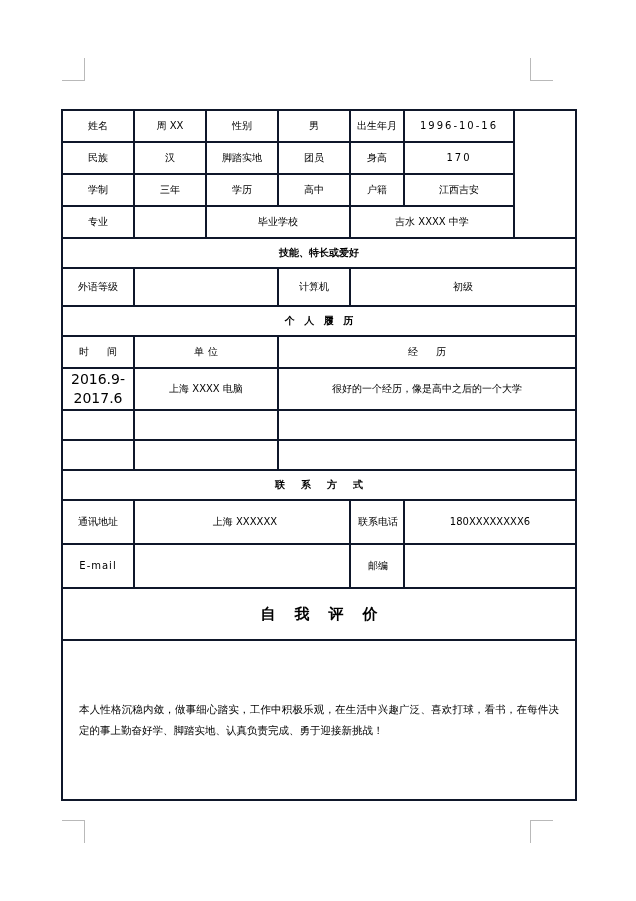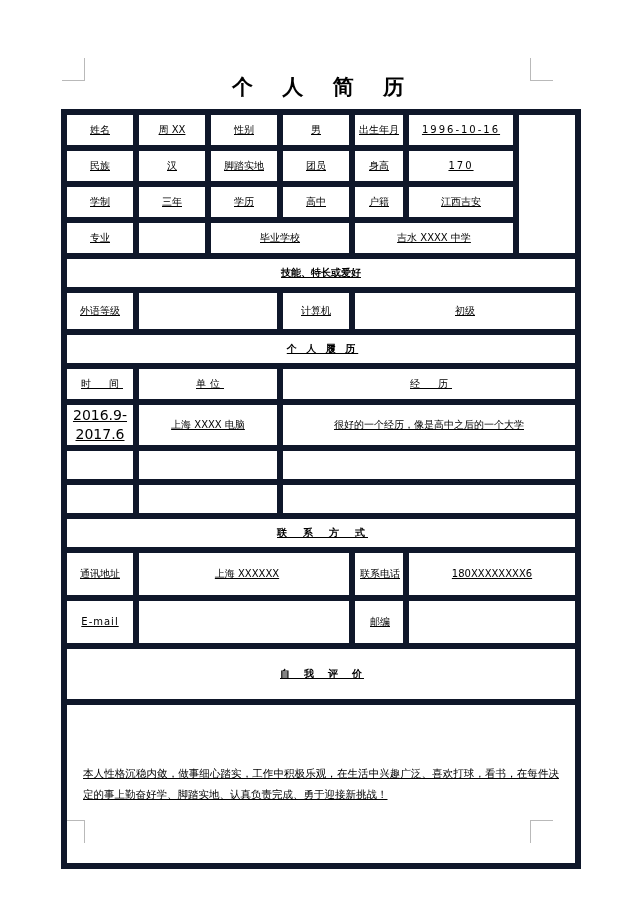--- a/index.html
+++ b/index.html
@@ -54,28 +54,27 @@
     left: 61px;
     top: 109px;
     width: 514px;
   }
   table.rt {
     border-collapse: collapse;
     width: 514px;
     table-layout: fixed;
   }
   table.rt td {
-    border: 6px solid #0f172a;
+    border: 2px solid #0f172a;
     font-size: 10px;
     text-align: center;
     vertical-align: middle;
     padding: 1px 2px;
     line-height: 1.35;
     font-family: "DejaVu Sans", "Liberation Sans", sans-serif;
-    text-decoration: underline;
   }
   .sec-band td {
     font-weight: bold;
     font-size: 11px;
     letter-spacing: 3px;
     text-indent: 3px;
     height: 26px;
   }
   .sec-band-b td {
     font-weight: bold;
@@ -124,21 +123,20 @@
 </head>
 <body>
 
 <div class="page">
 
   <div class="crop tl"></div>
   <div class="crop tr"></div>
   <div class="crop bl"></div>
   <div class="crop br"></div>
 
-  <div class="doc-title">个 人 简 历</div>
 
   <div class="resume-wrap">
     <table class="rt">
       <colgroup>
         <col style="width:72px">
         <col style="width:72px">
         <col style="width:72px">
         <col style="width:72px">
         <col style="width:54px">
         <col style="width:110px">
@@ -232,21 +230,21 @@
         </tr>
 
         <tr class="r-contact">
           <td class="mono" style="letter-spacing:1px">E-mail</td>
           <td colspan="3" class="val-left"></td>
           <td class="narrow-lbl">邮编</td>
           <td colspan="2"></td>
         </tr>
 
         <tr>
-          <td colspan="7" style="height:48px;font-weight:bold;font-size:10px;letter-spacing:2px;text-indent:2px">自　我　评　价</td>
+          <td colspan="7" style="height:48px;font-weight:bold;font-size:15px;letter-spacing:2px;text-indent:2px">自　我　评　价</td>
         </tr>
 
         <tr>
           <td colspan="7" class="eval-body">
             <div class="eval-inner">本人性格沉稳内敛，做事细心踏实，工作中积极乐观，在生活中兴趣广泛、喜欢打球，看书，在每件决定的事上勤奋好学、脚踏实地、认真负责完成、勇于迎接新挑战！</div>
           </td>
         </tr>
 
       </tbody>
     </table>

